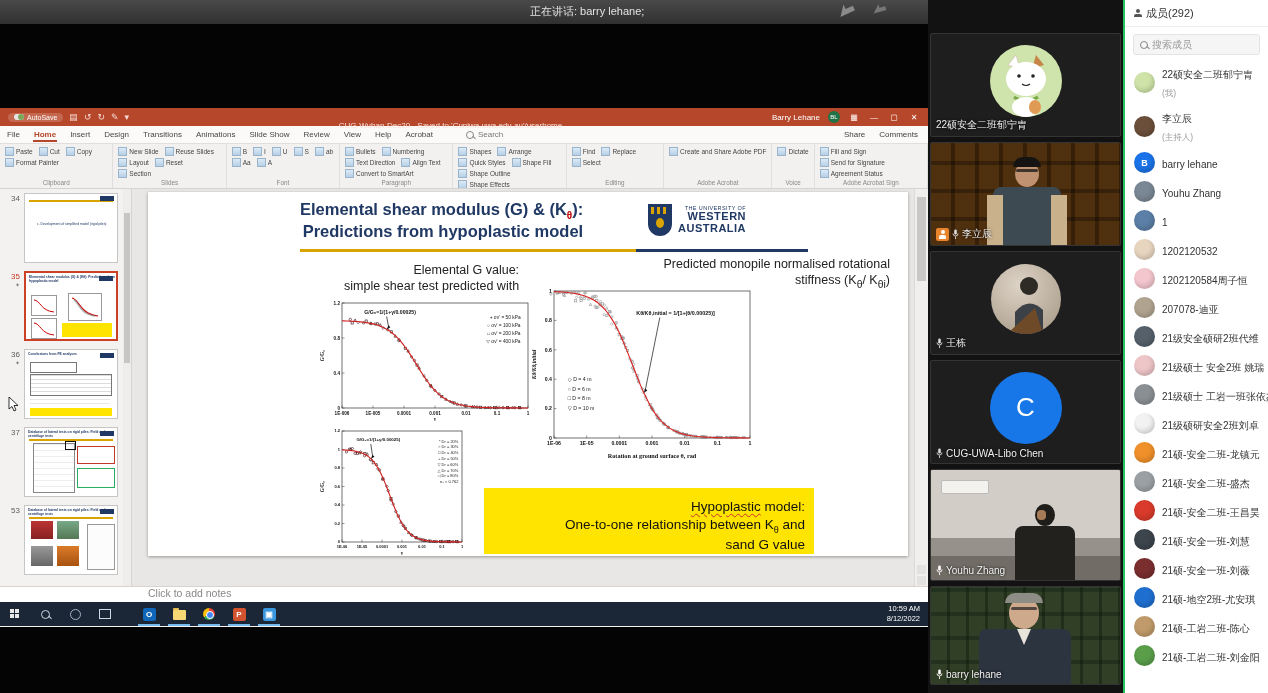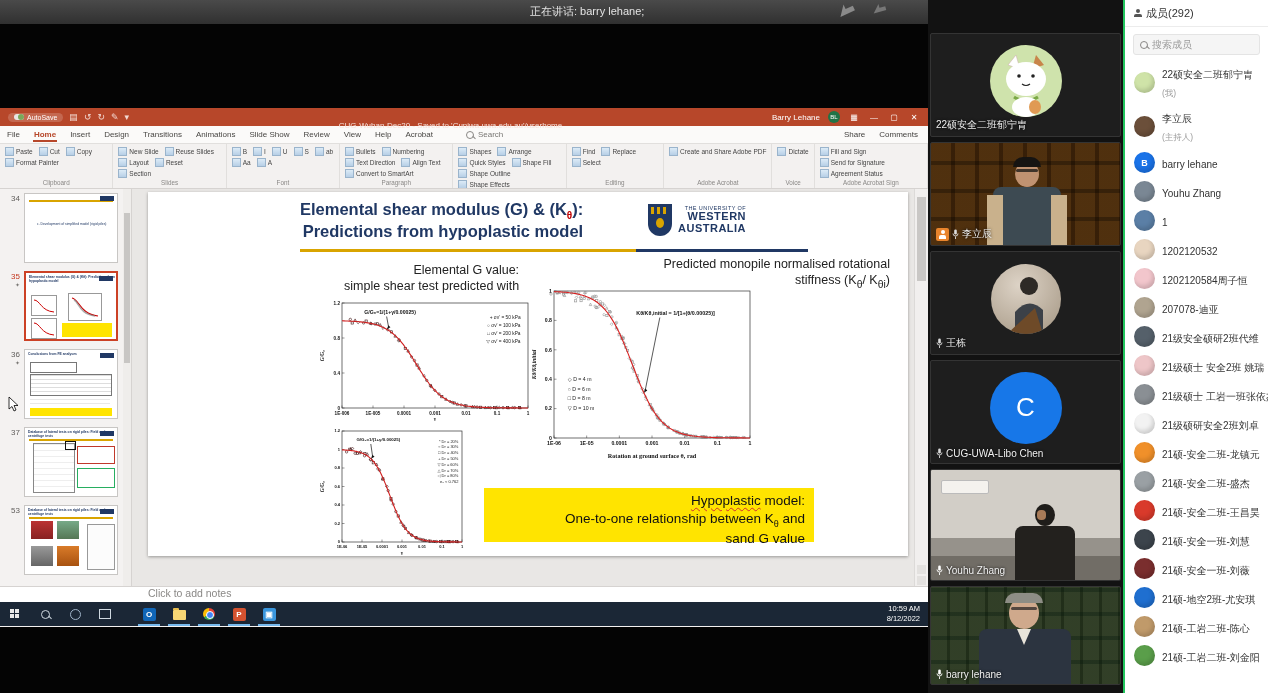--- a/index.html
+++ b/index.html
@@ -68,21 +68,21 @@
   .shield{width:24px;height:32px;background:#203864;border-radius:0 0 12px 12px;position:relative;}
   .shield::before{content:"";position:absolute;left:3px;top:3px;right:3px;height:7px;background:repeating-linear-gradient(90deg,#d9a400 0 3px,#203864 3px 6px);}
   .shield::after{content:"";position:absolute;left:8px;top:14px;width:8px;height:10px;border-radius:50%;background:#d9a400;}
   .logo-t{line-height:1;}
   .logo-t .l1{font-size:5.5px;color:#203864;letter-spacing:.4px;}
   .logo-t .l2,.logo-t .l3{font-size:11px;font-weight:bold;color:#203864;letter-spacing:.5px;line-height:1.05;}
   .s-left{position:absolute;left:196px;top:70px;font-size:12.5px;color:#222;line-height:1.28;}
   .s-right{position:absolute;left:382px;top:64px;font-size:12.5px;color:#222;line-height:1.28;width:360px;}
   .squig{text-decoration:underline wavy #d03030 1px;text-underline-offset:2px;}
   .chart{position:absolute;background:#fff;}
-  .s-box{position:absolute;left:336px;top:296px;width:312px;height:46px;background:#ffe400;color:#111;font-size:13.5px;line-height:1.3;padding:4px 9px;}
+  .s-box{position:absolute;left:336px;top:296px;width:312px;height:46px;background:#ffe400;color:#111;font-size:13.5px;line-height:1.3;padding:10px 9px;}
   .s-box sub{font-size:9px;}
   
   .notesbar{height:23px;background:#fff;border-top:1px solid #d6d3d1;display:flex;font-size:10.5px;color:#8a8886;}
   .notesbar span{margin-left:148px;}
   .status{height:17px;background:#f3f1f0;border-top:1px solid #e1dfdd;display:flex;align-items:center;font-size:8px;color:#605e5c;padding:0 8px;box-sizing:border-box;}
   .st-right{margin-left:auto;display:flex;align-items:center;gap:7px;}
   .st-ico{width:9px;height:8px;border:1px solid #8a8886;display:inline-block;}
   .st-ico.on{background:#d8d6d4;}
   .slider{width:60px;height:1px;background:#8a8886;position:relative;}
   .slider .knob{position:absolute;left:28px;top:-3px;width:3px;height:7px;background:#605e5c;}

